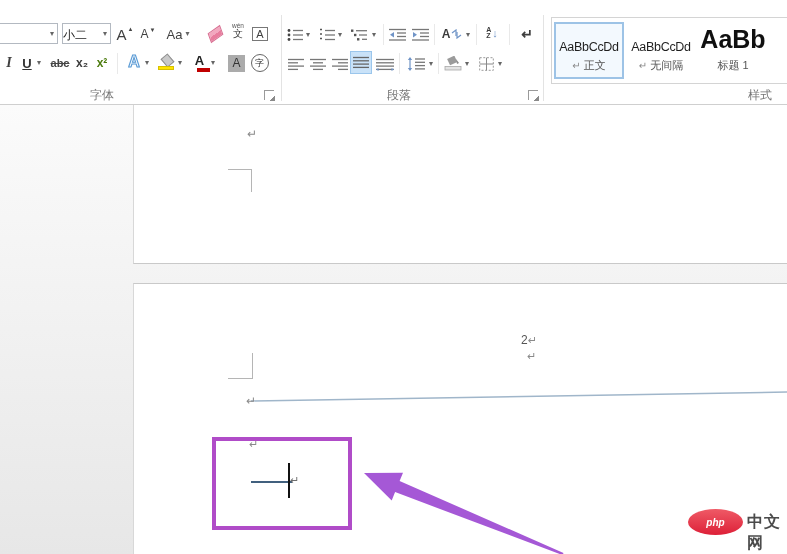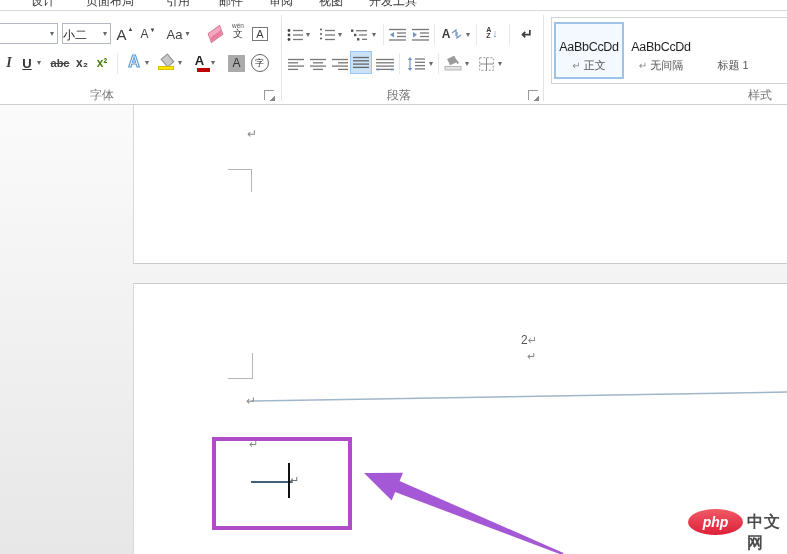--- a/index.html
+++ b/index.html
@@ -51,38 +51,29 @@
   
   .docarea{position:absolute;left:0;top:105px;width:787px;height:449px;
            background:linear-gradient(#fbfbfb,#e7e7e7);}
   .page{position:absolute;background:#fff;border-left:1px solid #d8d8d8;}
   .pilcrow{position:absolute;font-size:12px;color:#8a8a8a;}
   .corner{position:absolute;}
   .purplebox{position:absolute;left:78px;top:153px;width:140px;height:93px;box-sizing:border-box;
              border:4px solid #b04cc8;}
   .wmbadge{position:absolute;left:554px;top:225px;width:55px;height:26px;border-radius:50%;
            background:linear-gradient(#ef5a66,#dd2038);display:flex;align-items:center;justify-content:center;
-           color:#fff;font-style:italic;font-weight:bold;font-size:14px;}
+           color:#fff;font-style:italic;font-weight:bold;font-size:10px;}
   .wmtext{position:absolute;left:613px;top:228px;font-size:16px;font-weight:bold;color:#4b4b4b;letter-spacing:1px;}
   svg{display:block;}
 </style>
 </head>
 <body>
 
 <div class="stage">
 
-  <div class="tabstrip">
-    <span class="tab" style="left:31px">设计</span>
-    <span class="tab" style="left:86px">页面布局</span>
-    <span class="tab" style="left:166px">引用</span>
-    <span class="tab" style="left:219px">邮件</span>
-    <span class="tab" style="left:269px">审阅</span>
-    <span class="tab" style="left:319px">视图</span>
-    <span class="tab" style="left:369px">开发工具</span>
-  </div>
 
   <div class="ribbon">
     <div class="vsep" style="left:281px"></div>
     <div class="vsep" style="left:543px"></div>
 
     <div class="combo" style="left:-10px;top:12px;width:68px">
       <span class="val"></span>
       <span class="caret">▾</span>
     </div>
     <div class="combo" style="left:62px;top:12px;width:49px">
@@ -309,20 +300,21 @@
     <div class="gallery">
       <div class="scard sel">
         <span class="sprev">AaBbCcDd</span>
         <span class="sname"><span class="pm">↵</span> <span>正文</span></span>
       </div>
       <div class="scard">
         <span class="sprev">AaBbCcDd</span>
         <span class="sname"><span class="pm">↵</span> <span>无间隔</span></span>
       </div>
       <div class="scard">
+        <span class="sprev big">AaBb</span>
         <span class="sname"><span>标题 1</span></span>
       </div>
       <div class="scard">
         
         
       </div>
     </div>
     <span class="glabel" style="left:748px">样式</span>
   </div>
 

